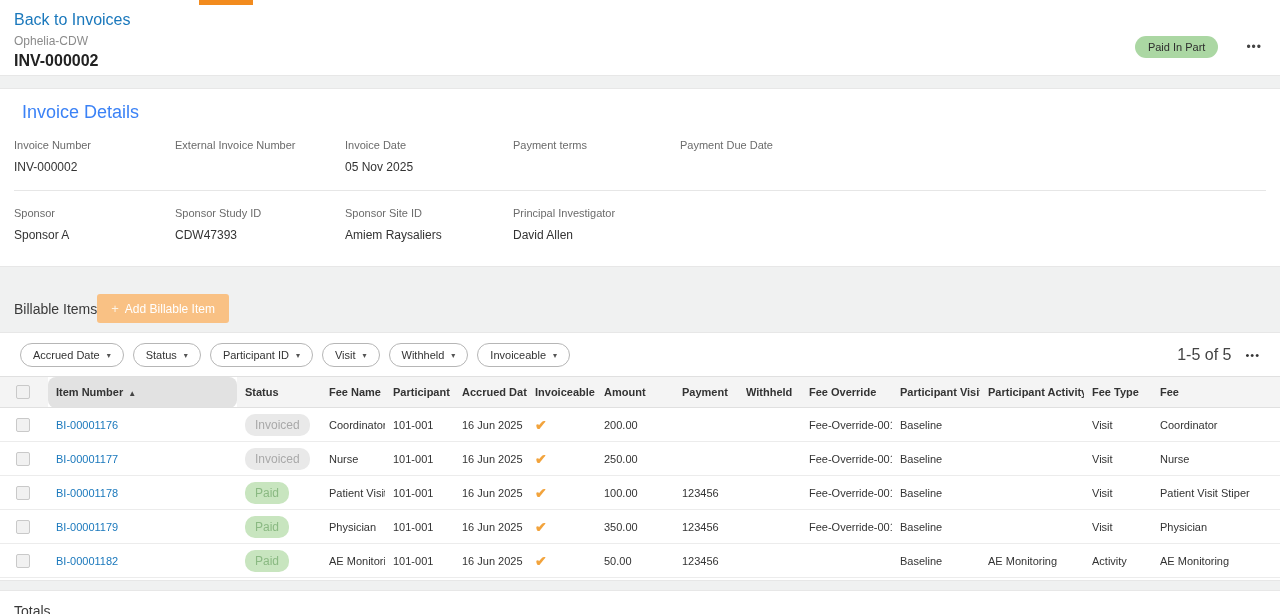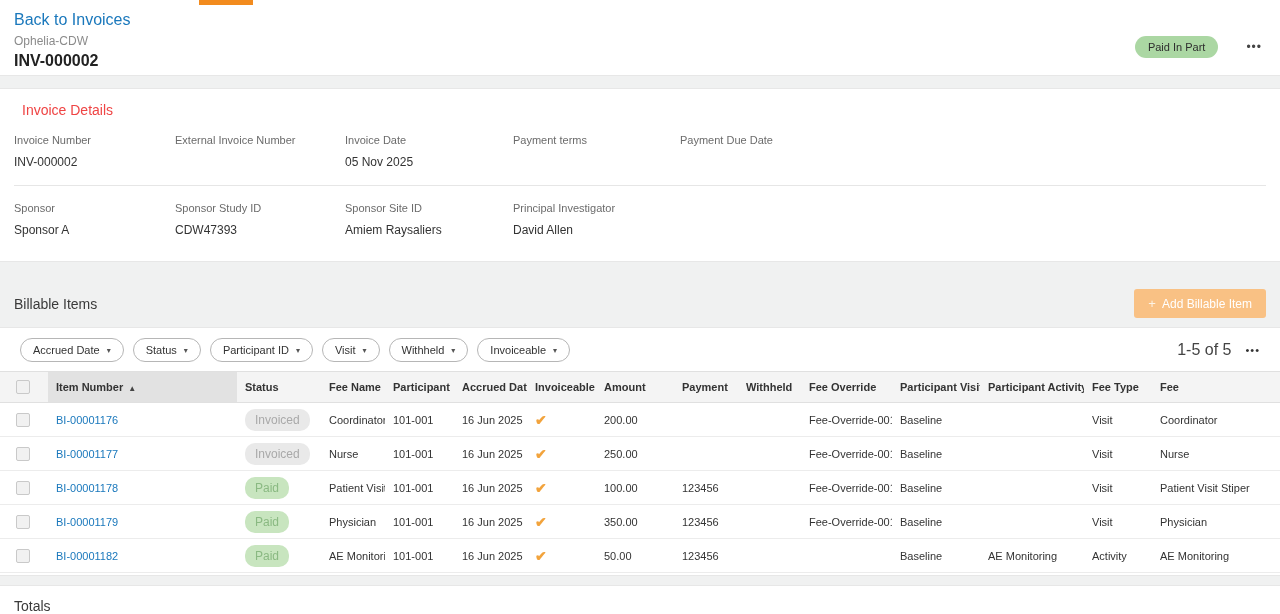--- a/index.html
+++ b/index.html
@@ -20,45 +20,45 @@
   .page-title { font-size: 16px; font-weight: bold; color: #222; margin-top: 4px; }
   .header-right { position: absolute; right: 16px; top: 36px; display: flex; align-items: center; gap: 26px; }
   .status-pill { background: #abd7a3; color: #2e2e2e; font-size: 11px; padding: 5px 13px; border-radius: 12px; white-space: nowrap; }
   .more-btn { background: none; border: none; cursor: pointer; font-size: 12px; color: #444; letter-spacing: 1px; padding: 2px; font-family: inherit; }
 
   
   .card { background: #fff; border-top: 1px solid #e7e7e7; border-bottom: 1px solid #e7e7e7; }
 
   
   .details-card { margin-top: 12px; padding: 13px 14px 24px; }
-  .details-card h2 { font-size: 14px; font-weight: normal; color: #ef4444; margin-left: 8px; }
+  .details-card h2 { font-size: 18px; font-weight: normal; color: #3b82f6; margin-left: 8px; }
   .fields-grid { display: grid; grid-template-columns: 161px 170px 168px 167px 1fr; margin-top: 16px; }
   .field-label { font-size: 11px; color: #6b6b6b; }
   .field-value { font-size: 12px; color: #333; margin-top: 9px; min-height: 14px; }
   .divider { border-top: 1px solid #e6e6e6; margin-top: 16px; }
 
   
-  .section-bar { display: flex; justify-content: space-between; align-items: center; padding: 0 14px; margin: 27px 0 9px; }
+  .section-bar { display: flex; justify-content: flex-start; align-items: center; padding: 0 14px; margin: 27px 0 9px; }
   .section-bar h2 { font-size: 14px; font-weight: normal; color: #3a3a3a; }
   .add-btn { background: #f9c184; color: #fff; border: none; border-radius: 3px; font-size: 12px; padding: 7px 14px; display: inline-flex; gap: 6px; align-items: center; cursor: pointer; font-family: inherit; }
   .add-btn .plus { font-size: 13px; color: #fdf3e4; }
 
   
   .table-card { padding-bottom: 2px; }
   .filter-bar { display: flex; justify-content: space-between; align-items: center; padding: 10px 20px 9px; }
   .filters { display: flex; align-items: center; }
   .filter-pill { border: 1px solid #b6b6b6; background: #fff; border-radius: 14px; padding: 5px 12px; font-size: 11px; color: #333; margin-right: 9px; cursor: pointer; font-family: inherit; display: inline-flex; align-items: center; gap: 7px; white-space: nowrap; }
   .caret { font-size: 8px; color: #555; }
   .filter-right { display: flex; align-items: center; gap: 14px; }
   .pagination { font-size: 16px; color: #444; }
   .table-menu { border: none; background: none; cursor: pointer; font-size: 11px; color: #333; letter-spacing: 1px; font-family: inherit; }
 
   table { width: 100%; border-collapse: collapse; table-layout: fixed; font-size: 11px; }
   thead th { background: #f4f4f4; border-top: 1px solid #e0e0e0; border-bottom: 1px solid #e0e0e0; text-align: left; font-weight: bold; color: #333; padding: 8px; white-space: nowrap; overflow: hidden; height: 29px; }
-  th.sorted { background: #e2e2e2; }
+  th.sorted { background: #e2e2e2; border-radius: 8px; }
   .sort-arrow { font-size: 8px; margin-left: 5px; color: #444; }
   tbody td { border-bottom: 1px solid #ececec; padding: 0 8px; height: 34px; white-space: nowrap; overflow: hidden; color: #333; }
   .cb-cell { padding-left: 16px !important; }
   .checkbox { width: 14px; height: 14px; border: 1px solid #c9c9c9; background: #f1f1f1; border-radius: 2px; display: inline-block; vertical-align: middle; cursor: pointer; }
   .link { color: #1a78bc; text-decoration: none; cursor: pointer; }
   .badge { display: inline-block; border-radius: 10px; padding: 4px 10px; font-size: 12px; }
   .badge-invoiced { background: #e9e9e9; color: #a9a9a9; }
   .badge-paid { background: #c8e5bf; color: #8ab982; }
   .check { color: #f2a33c; font-weight: bold; font-size: 14px; }
 

